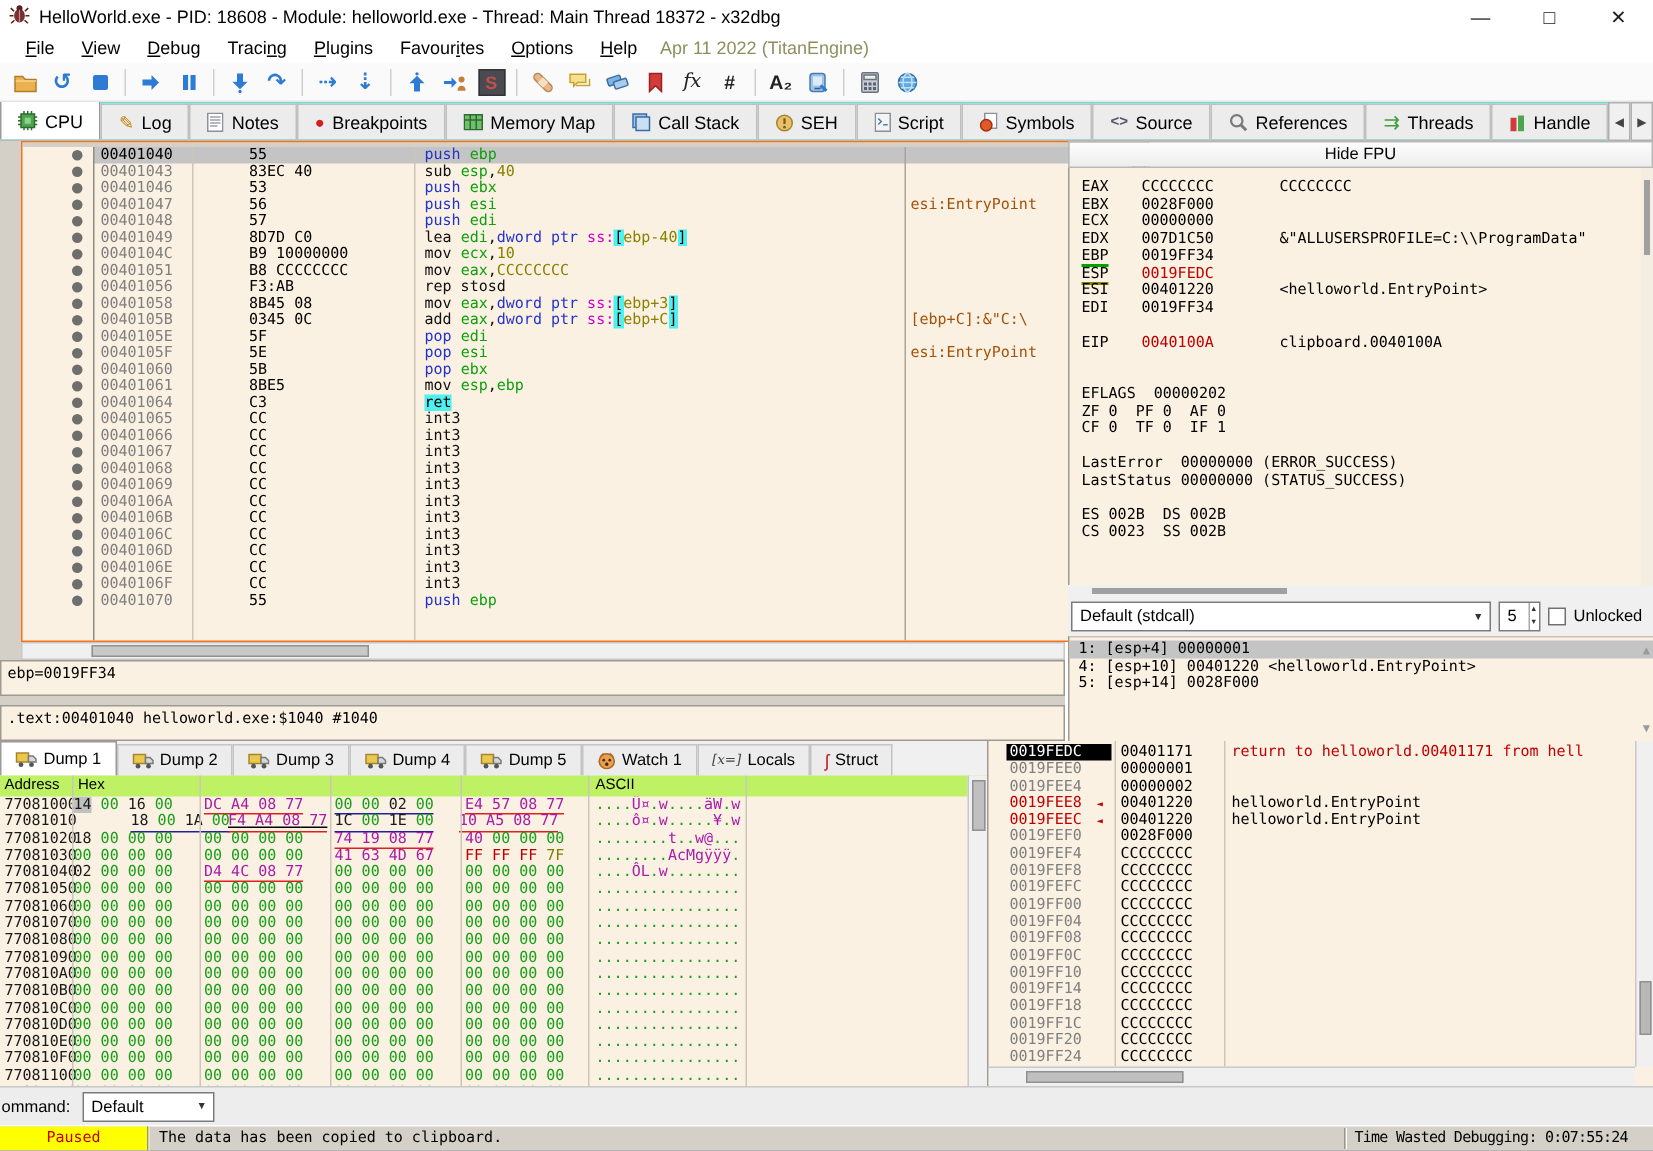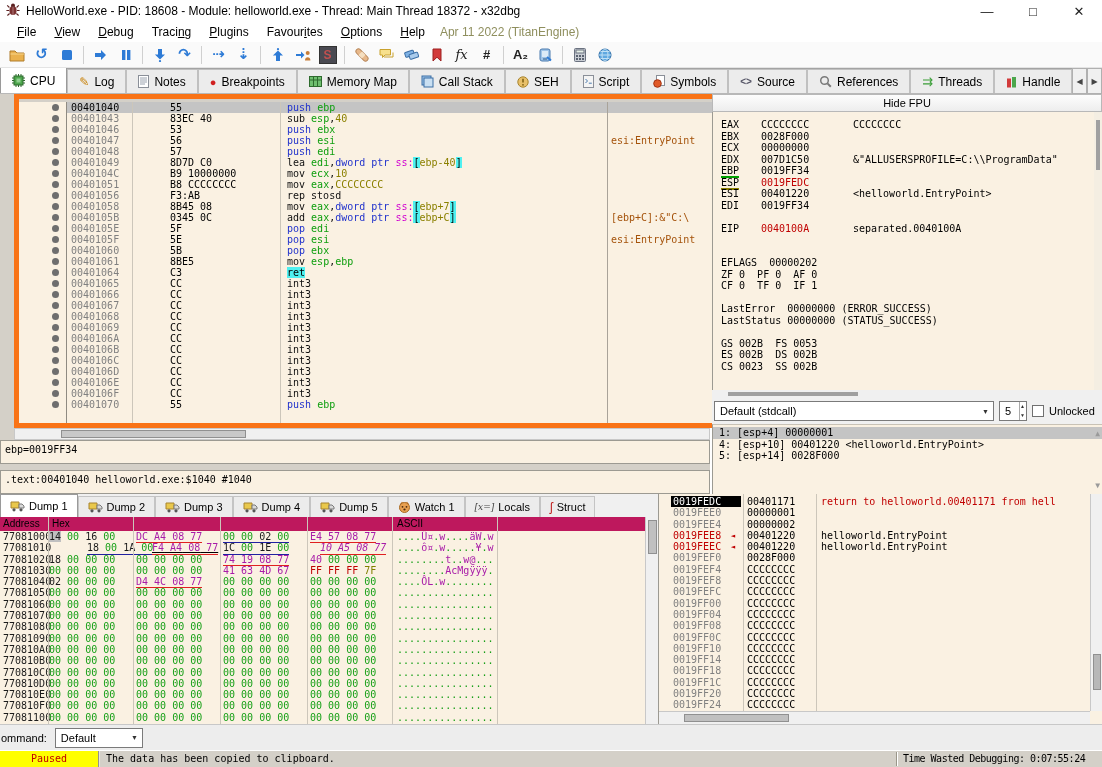--- a/index.html
+++ b/index.html
@@ -21,29 +21,29 @@
 
 .toolbar{position:absolute;left:0;top:42px;width:1102px;height:26px;background:#FAFAFA;display:flex;align-items:center;padding-left:4px;border-bottom:1px solid #E4E4E4}
 .tbtn{width:25px;height:24px;display:inline-flex;align-items:center;justify-content:center;color:#2E7BD6}
 .tbtn .g{font-family:"DejaVu Sans",sans-serif;font-weight:bold;font-size:15px;line-height:1}
 .tsep{width:1px;height:18px;background:#D0D0D0;margin:0 4px}
 .sbadge{width:18px;height:18px;background:#4A4A52;color:#C05050;font-weight:bold;font-size:12px;display:flex;align-items:center;justify-content:center;border:1px solid #333}
 .txtic{color:#222;font-size:13px;font-family:"DejaVu Serif",serif;font-style:italic}
 .txtic2{color:#222;font-size:13px;font-weight:bold}
 
 
-.tabbar{position:absolute;left:0;top:68px;width:1102px;height:26px;background:#a3a3a3;display:flex;align-items:flex-end;overflow:hidden;border-bottom:1px solid #B8B8B8}
+.tabbar{position:absolute;left:0;top:68px;width:1102px;height:26px;background:#5eead4;display:flex;align-items:flex-end;overflow:hidden;border-bottom:1px solid #B8B8B8}
 .tab{height:24px;display:inline-flex;align-items:center;gap:5px;padding:0 11px;font-size:12px;color:#000;background:#ECECEC;border:1px solid #C0C0C0;border-bottom:none;white-space:nowrap}
 .tab.active{background:#FFF;height:26px;border-color:#9A9A9A}
 .tabscroll{position:absolute;right:0;top:68px;height:26px;display:flex;z-index:5}
 .tabscroll span{width:15px;height:26px;background:#F0F0F0;border:1px solid #B0B0B0;display:flex;align-items:center;justify-content:center;font-size:8px;color:#444}
 
 
 .leftstrip{position:absolute;left:0;top:94px;width:14px;height:346px;background:#D4D0C8}
-.disasm{position:absolute;left:14px;top:94px;width:752px;height:334px;background:#FAF1E2;border:5px solid #f97316;overflow:hidden}
+.disasm{position:absolute;left:14px;top:94px;width:752px;height:334px;background:#FAF1E2;border:1px solid #f97316;overflow:hidden}
 .dis-head{position:absolute;left:0;top:0;width:100%;height:3px;background:#D4D0C8}
 .drow{position:relative;height:11px;font-size:10px;line-height:11px}
 .drow .selbg{position:absolute;left:47px;right:14px;top:0;bottom:0;background:#C4C4C4}
 .drow .dot{position:absolute;left:33px;top:2px;width:7px;height:7px;border-radius:50%;background:#6E6E6E}
 .drow .c-addr{position:absolute;left:52px;color:#808080}
 .drow.sel .c-addr{color:#000}
 .drow .c-bytes{position:absolute;left:151px;color:#000}
 .drow .c-instr{position:absolute;left:268px;white-space:pre}
 .drow .c-cmt{position:absolute;left:592px;width:86px;overflow:hidden;white-space:pre;color:#A4520A}
 .vline{position:absolute;top:3px;bottom:0;width:1px;background:#CCC6BA}
@@ -82,21 +82,21 @@
 .args{position:absolute;left:712px;top:424px;width:390px;height:70px;background:#FAF1E2;border-left:1px solid #9C9A92;border-top:1px solid #C8C2B6;overflow:hidden;padding-top:2px}
 .arow{height:11.5px;font-size:10px;line-height:11.5px;white-space:pre;padding-left:6px;color:#000}
 .arow.sel{background:#C4C4C4}
 .args .sarr{position:absolute;right:2px;font-size:8px;color:#9A9A9A}
 
 
 .dumppanel{position:absolute;left:0;top:494px;width:658px;height:230px;background:#FAF1E2;overflow:hidden}
 .dumptabs{position:absolute;left:0;top:0;width:658px;height:23px;background:#F0F0F0;display:flex;align-items:flex-end}
 .dtab{height:21px;display:inline-flex;align-items:center;gap:4px;padding:0 9px;font-size:11px;background:#ECECEC;border:1px solid #C4C4C4;border-bottom:none;white-space:nowrap}
 .dtab.active{background:#FFF;height:23px;border-color:#9A9A9A}
-.dumphdr{position:absolute;left:0;top:23px;width:658px;height:14px;background:#be185d;font-size:10px;color:#000}
+.dumphdr{position:absolute;left:0;top:23px;width:658px;height:14px;background:#bef264;font-size:10px;color:#000}
 .dumphdr span{position:absolute;top:1px}
 .dumprows{position:absolute;left:0;top:37px;width:645px;height:193px;overflow:hidden}
 .hrow{position:relative;height:11.3px;font-size:10px;line-height:11.3px}
 .hrow .h-addr{position:absolute;left:3px;color:#1A1A1A}
 .hrow .grp{position:absolute;white-space:pre}
 .hrow .grp.ur{border-bottom:1px solid #E02020}
 .hrow .grp.ub{border-bottom:1px solid #2020A0}
 .b0{color:#18A018}.bp{color:#A81CA8}.bf{color:#C00000}.b7{color:#808000}.bk{color:#1A1A1A}
 .selb{background:#C0C0C0}
 .hrow .h-ascii{position:absolute;left:397px;white-space:pre}
@@ -486,21 +486,21 @@
         <div class="drow">
           <span class="dot"></span>
           <span class="c-addr">00401056</span>
           <span class="c-bytes">F3:AB</span>
           <span class="c-instr"><span class="tk-k">rep stosd</span></span>
         </div>
         <div class="drow">
           <span class="dot"></span>
           <span class="c-addr">00401058</span>
           <span class="c-bytes">8B45 08</span>
-          <span class="c-instr"><span class="tk-k">mov</span><span class="tk-t"> </span><span class="tk-r">eax</span><span class="tk-t">,</span><span class="tk-pu">dword ptr </span><span class="tk-sg">ss:</span><span class="tk-br">[</span><span class="tk-n">ebp+7</span><span class="tk-br">]</span></span>
+          <span class="c-instr"><span class="tk-k">mov</span><span class="tk-t"> </span><span class="tk-r">eax</span><span class="tk-t">,</span><span class="tk-pu">dword ptr </span><span class="tk-sg">ss:</span><span class="tk-br">[</span><span class="tk-n">ebp+3</span><span class="tk-br">]</span></span>
         </div>
         <div class="drow">
           <span class="dot"></span>
           <span class="c-addr">0040105B</span>
           <span class="c-bytes">0345 0C</span>
           <span class="c-instr"><span class="tk-k">add</span><span class="tk-t"> </span><span class="tk-r">eax</span><span class="tk-t">,</span><span class="tk-pu">dword ptr </span><span class="tk-sg">ss:</span><span class="tk-br">[</span><span class="tk-n">ebp+C</span><span class="tk-br">]</span></span>
           <span class="c-cmt">[ebp+C]:&amp;"C:\</span>
         </div>
         <div class="drow">
           <span class="dot"></span>
@@ -628,31 +628,30 @@
       </div>
   <div class="rline"><span class="rname">EAX</span><span class="rval">CCCCCCCC</span><span>CCCCCCCC</span></div>
       <div class="rline"><span class="rname">EBX</span><span class="rval">0028F000</span></div>
       <div class="rline"><span class="rname">ECX</span><span class="rval">00000000</span></div>
       <div class="rline"><span class="rname">EDX</span><span class="rval">007D1C50</span><span>&amp;"ALLUSERSPROFILE=C:\\ProgramData"</span></div>
       <div class="rline"><span class="rname"><span class="ul-g">EBP</span></span><span class="rval">0019FF34</span></div>
       <div class="rline"><span class="rname"><span class="ul-o">ESP</span></span><span class="rval red">0019FEDC</span></div>
       <div class="rline"><span class="rname">ESI</span><span class="rval">00401220</span><span>&lt;helloworld.EntryPoint&gt;</span></div>
       <div class="rline"><span class="rname">EDI</span><span class="rval">0019FF34</span></div>
       <div class="rline"></div>
-      <div class="rline"><span class="rname">EIP</span><span class="rval red">0040100A</span><span>separated.0040100A</span></div>
+      <div class="rline"><span class="rname">EIP</span><span class="rval red">0040100A</span><span>clipboard.0040100A</span></div>
       <div class="rline"></div>
       <div class="rline"></div>
       <div class="rline">EFLAGS  00000202</div>
       <div class="rline">ZF 0  PF 0  AF 0</div>
       <div class="rline">CF 0  TF 0  IF 1</div>
       <div class="rline"></div>
       <div class="rline">LastError  00000000 (ERROR_SUCCESS)</div>
       <div class="rline">LastStatus 00000000 (STATUS_SUCCESS)</div>
       <div class="rline"></div>
-      <div class="rline">GS 002B  FS 0053</div>
       <div class="rline">ES 002B  DS 002B</div>
       <div class="rline">CS 0023  SS 002B</div>
     </div>
   <div class="reg-hscroll">
       <div class="thumb"></div>
     </div>
 
   <div class="calling">
     <div class="combo cc-combo">
       <span>Default (stdcall)</span>
@@ -767,21 +766,21 @@
           <span class="grp ur" style="left: 136px;"><span class="bp">DC</span><span class="bp"> A4</span><span class="bp"> 08</span><span class="bp"> 77</span></span>
           <span class="grp ub" style="left: 223px;"><span class="b0">00</span><span class="b0"> 00</span><span class="bk"> 02</span><span class="b0"> 00</span></span>
           <span class="grp ur" style="left: 310px;"><span class="bp">E4</span><span class="bp"> 57</span><span class="bp"> 08</span><span class="bp"> 77</span></span>
           <span class="h-ascii"><span class="b0">.</span><span class="b0">.</span><span class="b0">.</span><span class="b0">.</span><span class="bp">Ü</span><span class="bp">¤</span><span class="b0">.</span><span class="bp">w</span><span class="b0">.</span><span class="b0">.</span><span class="b0">.</span><span class="b0">.</span><span class="bp">ä</span><span class="bp">W</span><span class="b0">.</span><span class="bp">w</span></span>
         </div>
         <div class="hrow">
           <span class="h-addr">77081010</span>
           <span class="grp ub" style="left: 64px; margin-left: 23px;"><span class="bk">18</span><span class="b0"> 00</span><span class="bk"> 1A</span><span class="b0"> 00</span></span>
           <span class="grp ur" style="left: 152px; text-decoration: underline;"><span class="bp">F4</span><span class="bp"> A4</span><span class="bp"> 08</span><span class="bp"> 77</span></span>
           <span class="grp ub" style="left: 223px;"><span class="bk">1C</span><span class="b0"> 00</span><span class="bk"> 1E</span><span class="b0"> 00</span></span>
-          <span class="grp ur" style="left: 320px; font-style: italic;"><span class="bp">10</span><span class="bp"> A5</span><span class="bp"> 08</span><span class="bp"> 77</span></span>
+          <span class="grp ur" style="left: 306px;"><span class="bp">10</span><span class="bp"> A5</span><span class="bp"> 08</span><span class="bp"> 77</span></span>
           <span class="h-ascii"><span class="b0">.</span><span class="b0">.</span><span class="b0">.</span><span class="b0">.</span><span class="bp">ô</span><span class="bp">¤</span><span class="b0">.</span><span class="bp">w</span><span class="b0">.</span><span class="b0">.</span><span class="b0">.</span><span class="b0">.</span><span class="b0">.</span><span class="bp">¥</span><span class="b0">.</span><span class="bp">w</span></span>
         </div>
         <div class="hrow">
           <span class="h-addr">77081020</span>
           <span class="grp" style="left: 49px;"><span class="bk">18</span><span class="b0"> 00</span><span class="b0"> 00</span><span class="b0"> 00</span></span>
           <span class="grp" style="left: 136px;"><span class="b0">00</span><span class="b0"> 00</span><span class="b0"> 00</span><span class="b0"> 00</span></span>
           <span class="grp ur" style="left: 223px;"><span class="bp">74</span><span class="bp"> 19</span><span class="bp"> 08</span><span class="bp"> 77</span></span>
           <span class="grp" style="left: 310px;"><span class="bp">40</span><span class="b0"> 00</span><span class="b0"> 00</span><span class="b0"> 00</span></span>
           <span class="h-ascii"><span class="b0">.</span><span class="b0">.</span><span class="b0">.</span><span class="b0">.</span><span class="b0">.</span><span class="b0">.</span><span class="b0">.</span><span class="b0">.</span><span class="bp">t</span><span class="b0">.</span><span class="b0">.</span><span class="bp">w</span><span class="bp">@</span><span class="b0">.</span><span class="b0">.</span><span class="b0">.</span></span>
         </div>

